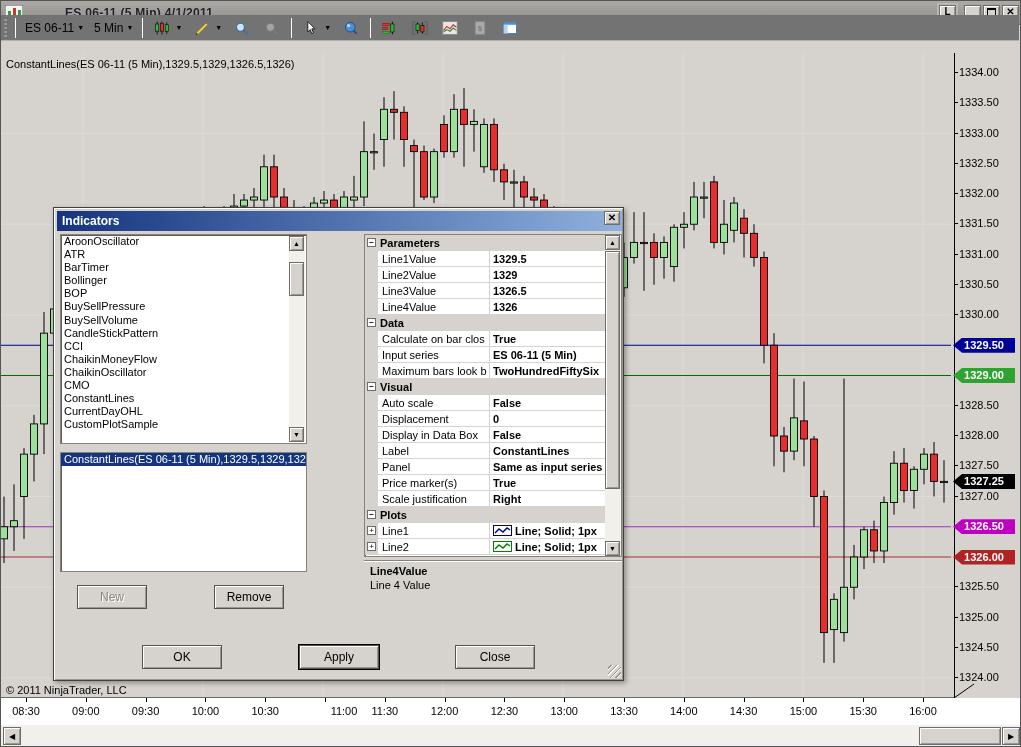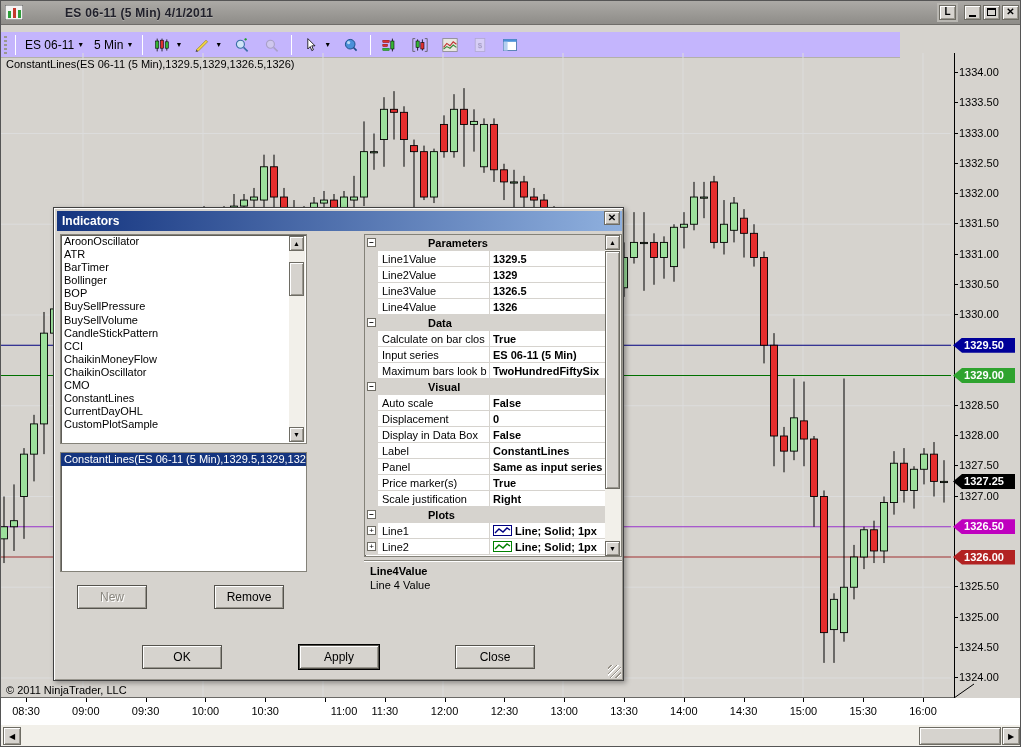--- a/index.html
+++ b/index.html
@@ -14,21 +14,21 @@
     text-shadow:0 1px 0 rgba(255,255,255,.25);padding-left:36px;}
   .tb-icon{width:18px;height:15px;margin-left:4px;}
   #title-controls{position:absolute;right:3px;top:4px;display:flex;gap:2px;}
   .win-btn{width:17px;height:15px;background:#d6d3ce;border:1px solid #6e6c64;
     box-shadow:inset 1px 1px 0 #fff,inset -1px -1px 0 #9a978f;
     font-size:10px;font-weight:bold;line-height:12px;text-align:center;color:#000;cursor:default;}
   .win-btn.lock{margin-right:6px;box-shadow:inset 1px 1px 0 #fff,inset -1px -1px 0 #9a978f,0 0 0 2px #b9b7b2;}
   .glyph-min{display:block;width:7px;height:2px;background:#000;margin:9px auto 0;}
   .glyph-max{display:block;width:9px;height:8px;border:1px solid #000;border-top:2px solid #000;margin:2px auto 0;}
   
-  #toolbar{position:absolute;left:0;top:31px;width:899px;height:26px;background:#c4b5fd;
+  #toolbar{position:absolute;left:0;top:14px;width:1018px;height:26px;background:#737373;
     border-bottom:1px solid #b3b0a9;display:flex;align-items:center;}
   .grip{width:3px;height:18px;margin:0 4px 0 3px;
     background:repeating-linear-gradient(180deg,#9a978f 0 2px,transparent 2px 4px);}
   .tsep{width:1px;height:20px;background:#a3a09a;border-right:1px solid #fff;margin:0 4px;}
   .tool{display:flex;align-items:center;gap:3px;padding:2px 5px;font-size:12px;color:#000;cursor:default;}
   .dd-arrow{font-size:7px;color:#000;}
   .ticon{width:20px;height:18px;display:flex;align-items:center;justify-content:center;padding:0 2px;}
   .dim{opacity:.45;filter:grayscale(90%);}
   
   #chart-svg{position:absolute;left:0;top:52px;}
@@ -77,21 +77,21 @@
   #prop-grid{position:absolute;left:310px;top:26px;width:258px;height:323px;overflow:hidden;}
   .prow{position:relative;height:16px;display:flex;align-items:center;border-bottom:1px solid #d6d3ce;width:241px;}
   .prow.cat{background:#d6d3ce;font-weight:bold;}
   .pgutter{width:13px;align-self:stretch;flex:none;background:#d6d3ce;position:relative;}
   .expbox{position:absolute;left:2px;top:3px;width:9px;height:9px;background:#fff;border:1px solid #6e6c64;
     font-size:8px;line-height:7px;text-align:center;color:#000;}
   .plabel{width:112px;flex:none;font-size:11px;padding-left:4px;white-space:nowrap;overflow:hidden;
     border-right:1px solid #d6d3ce;align-self:stretch;display:flex;align-items:center;}
   .pvalue{flex:1;font-size:11px;font-weight:bold;padding-left:3px;white-space:nowrap;overflow:hidden;
     display:flex;align-items:center;gap:3px;}
-  .cat-name{font-size:11px;padding-left:2px;margin-left:48px;}
+  .cat-name{font-size:11px;padding-left:2px;}
   .plot-ico{width:19px;height:11px;flex:none;}
   #prop-scroll{position:absolute;right:0;top:0;width:16px;height:321px;background:#f2f0ea;}
   #desc-box{position:absolute;left:310px;top:352px;width:258px;height:54px;background:#d6d3ce;
     border-top:1px solid #848279;box-shadow:0 1px 0 #fff inset;padding:4px 6px;}
   #desc-box .t{font-size:11px;font-weight:bold;color:#000;}
   #desc-box .d{font-size:11px;color:#000;margin-top:2px;}
   #resize-grip{position:absolute;right:2px;bottom:2px;width:13px;height:13px;
     background:repeating-linear-gradient(135deg,transparent 0 2px,#979289 2px 3px,#fff 3px 4px);}
 </style>
 </head>

